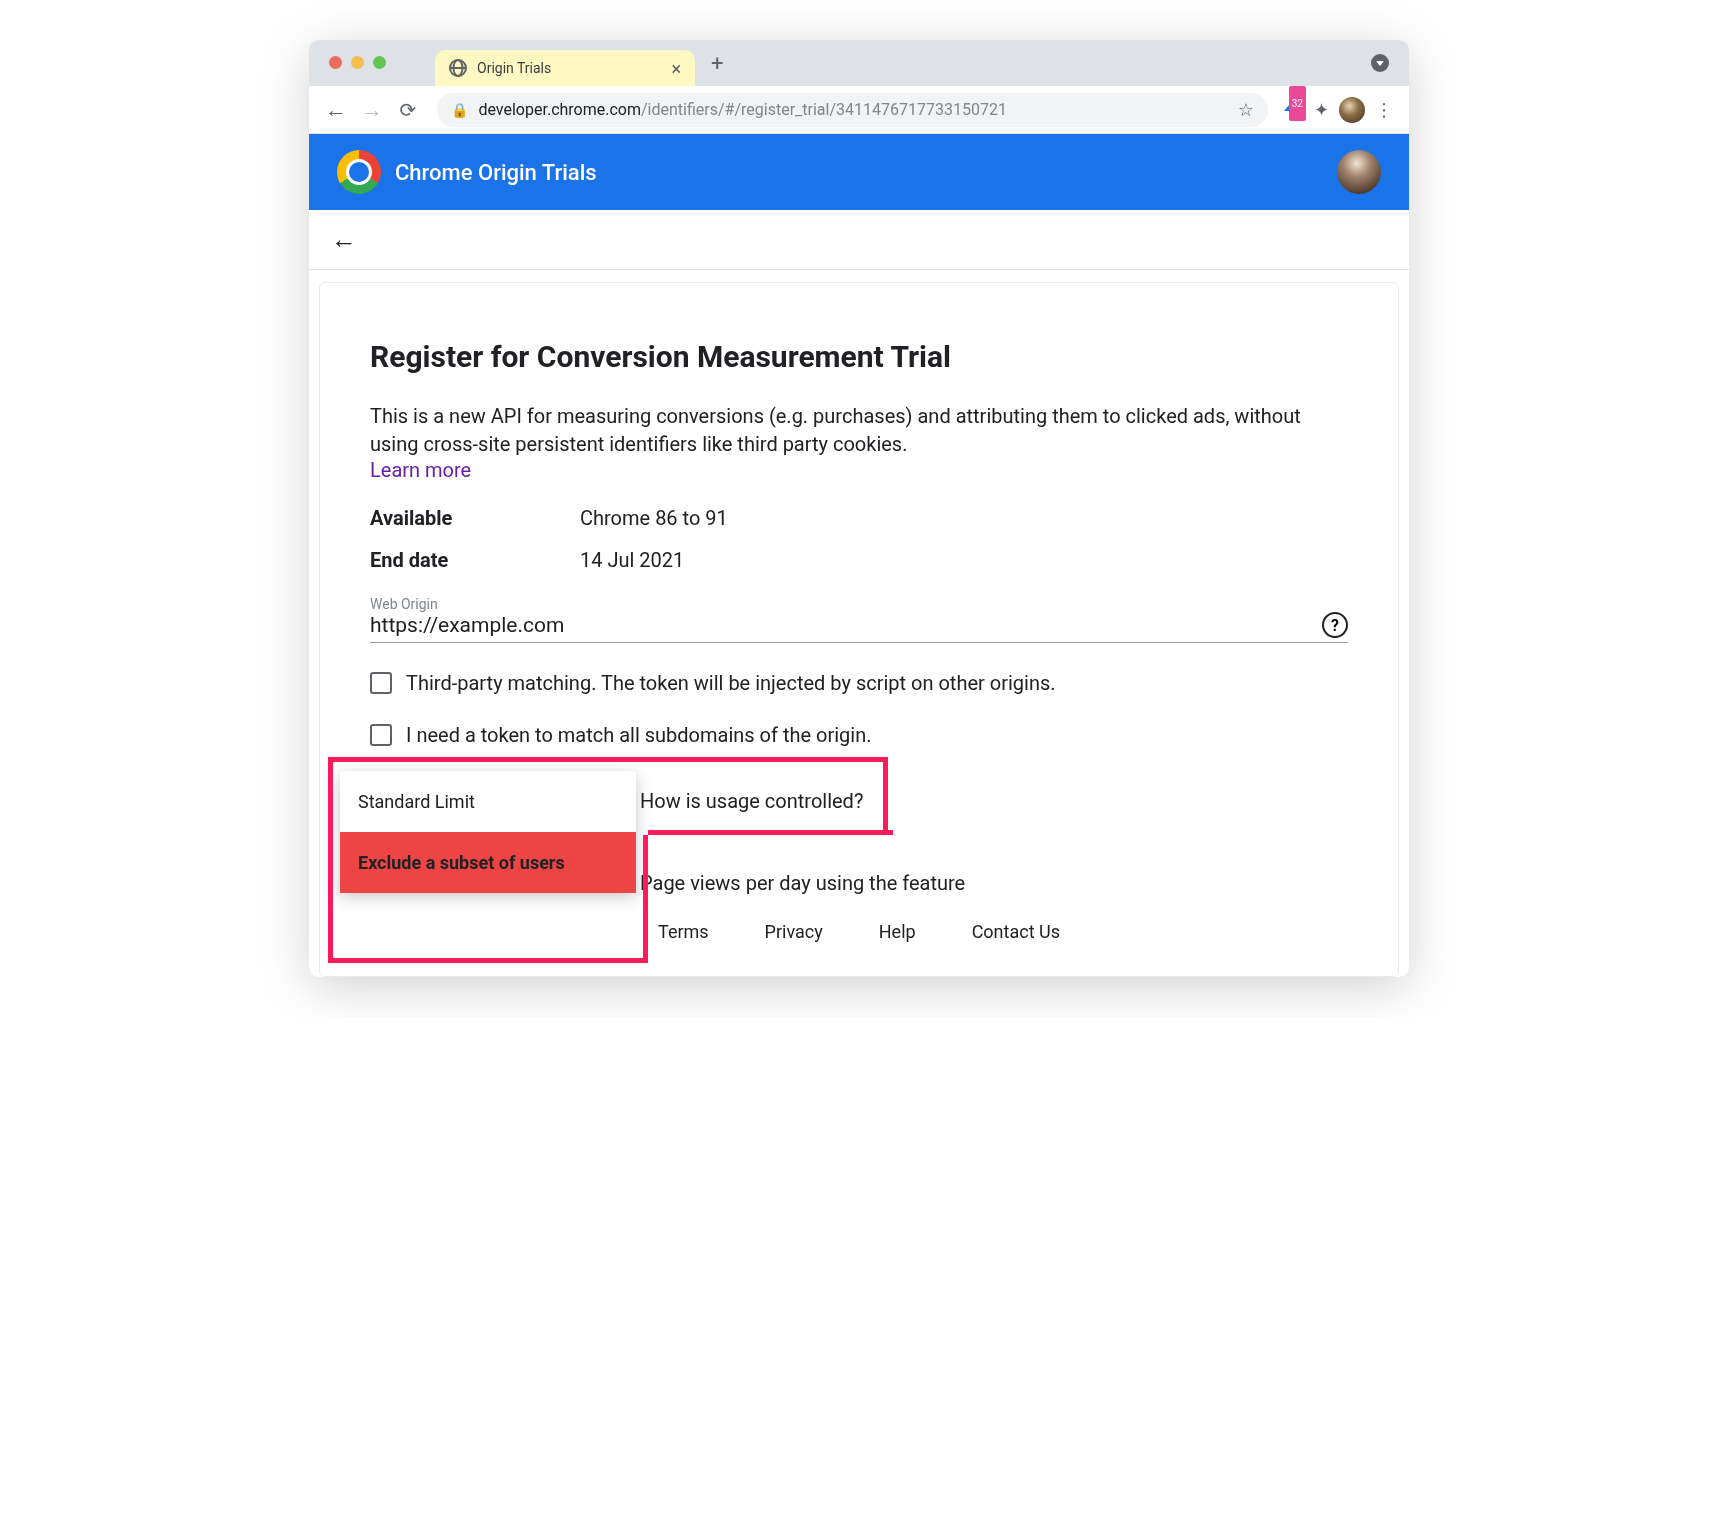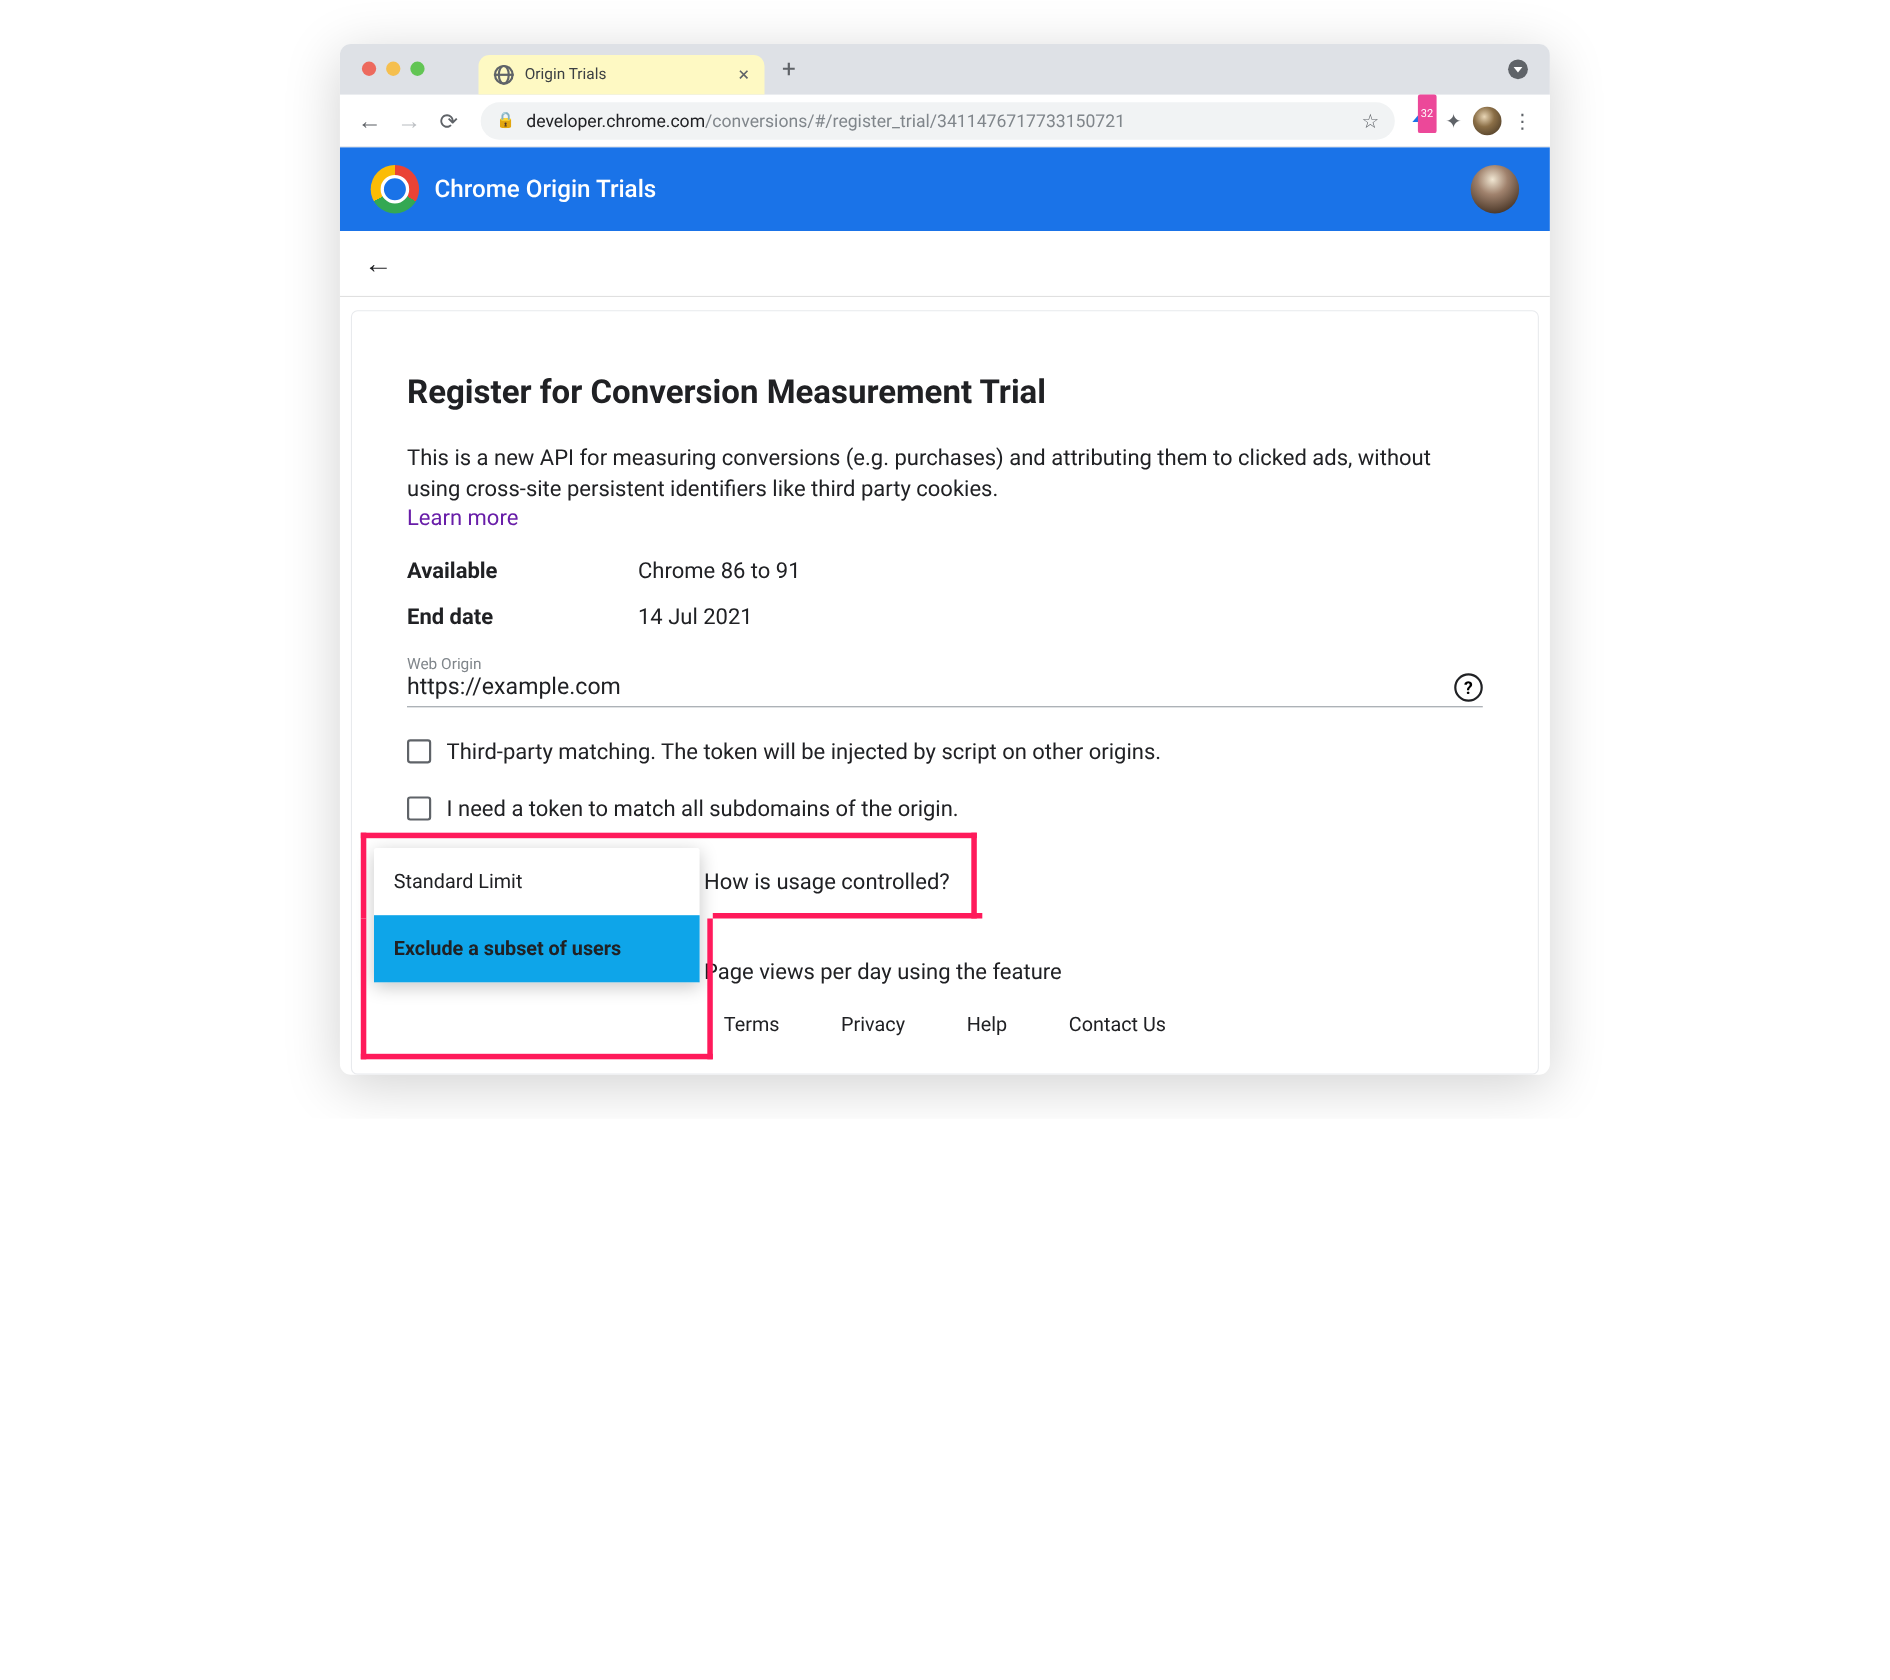--- a/index.html
+++ b/index.html
@@ -183,21 +183,21 @@
     .usage-area { margin-top:42px; position:relative; }
     .usage-question { font-size:20px; color:#202124; margin-left:270px; }
     .usage-subtext { font-size:20px; color:#202124; margin-left:270px; margin-top:58px; }
 
     .dropdown-panel {
       position:absolute; left:-30px; top:-18px; width:296px;
       background:#fff; box-shadow: 0 4px 16px rgba(0,0,0,0.22);
       border-radius:2px; z-index:5;
     }
     .dropdown-item { padding:20px 18px; font-size:18px; color:#202124; cursor:pointer; }
-    .dropdown-item.selected { background:#0ea5e9; font-weight:700; }
+    .dropdown-item.selected { background:#ef4444; font-weight:700; }
 
     .red-highlight {
       position:absolute; border:5px solid #ff1a5b; z-index:10; pointer-events:none;
     }
     .red-1 { left:-42px; top:-32px; width:560px; height:78px; border-bottom:none; }
     .red-2 { left:-42px; top:46px; width:320px; height:128px; border-top:none;}
     .red-bridge { position:absolute; left:278px; top:41px; width:245px; height:5px; background:#ff1a5b; z-index:10; }
 
     .footer-links {
       display:flex; justify-content:center; gap:56px;
@@ -225,21 +225,21 @@
     <div class="chrome-menu-drop"></div>
   </div>
 
   <div class="toolbar">
     <div class="nav-btn">←</div>
     <div class="nav-btn disabled">→</div>
     <div class="nav-btn reload-icon">⟳</div>
     <div class="omnibox">
       <span class="lock-icon">🔒</span>
       <span>
-        <span class="url-host">developer.chrome.com</span><span class="url-path">/conversions/#/register_trial/3411476717733150721</span>
+        <span class="url-host">developer.chrome.com</span><span class="url-path">/identifiers/#/register_trial/3411476717733150721</span>
       </span>
       <span class="star-icon">☆</span>
     </div>
     <div class="ext-row">
       <div class="ext-badge">
         <div class="ext-badge-flag"></div>
         <div class="ext-badge-count">32</div>
       </div>
       <span class="puzzle-icon">✦</span>
       <div class="avatar-small"></div>

